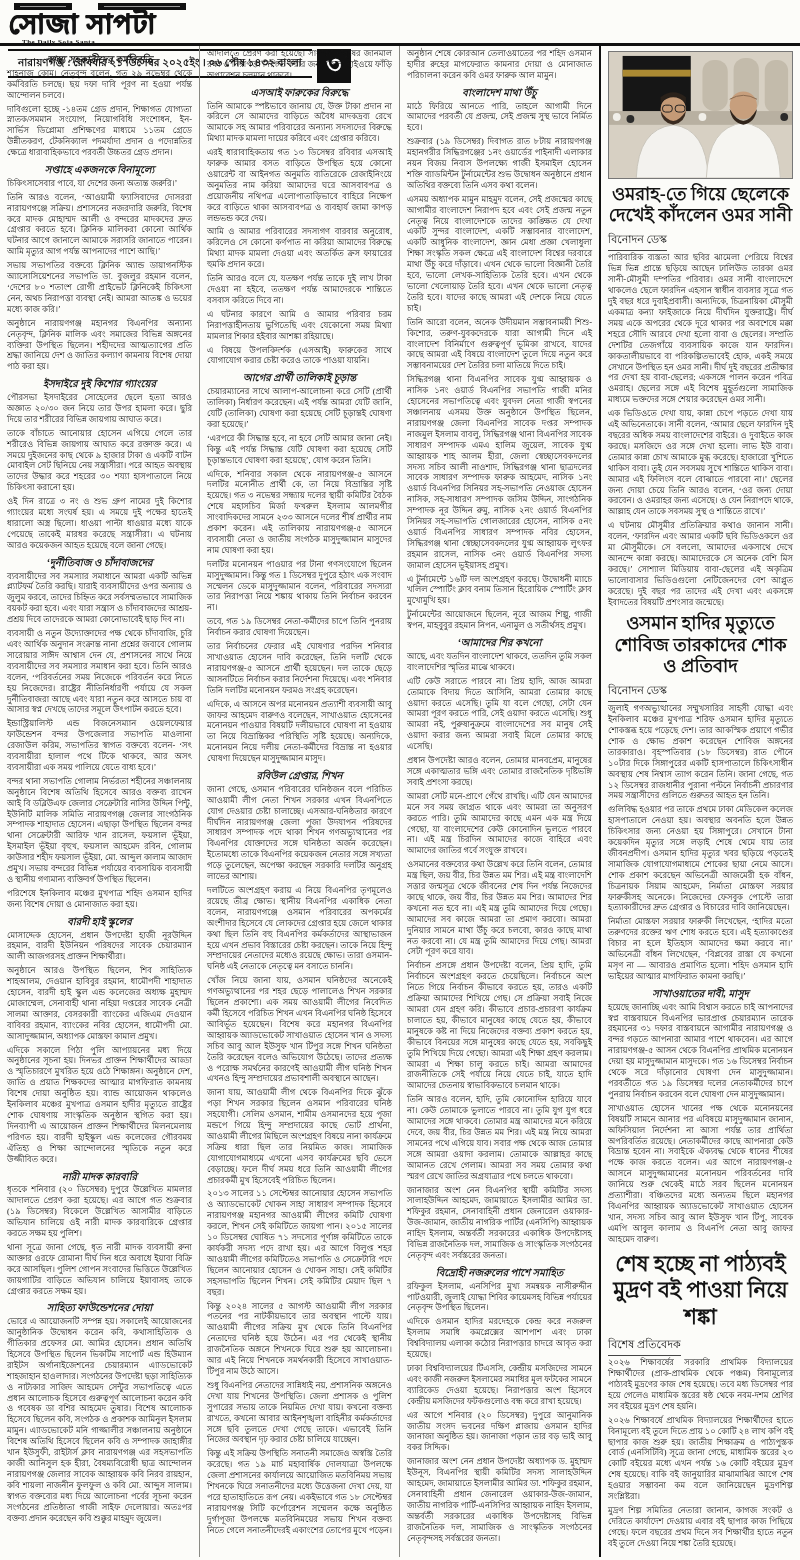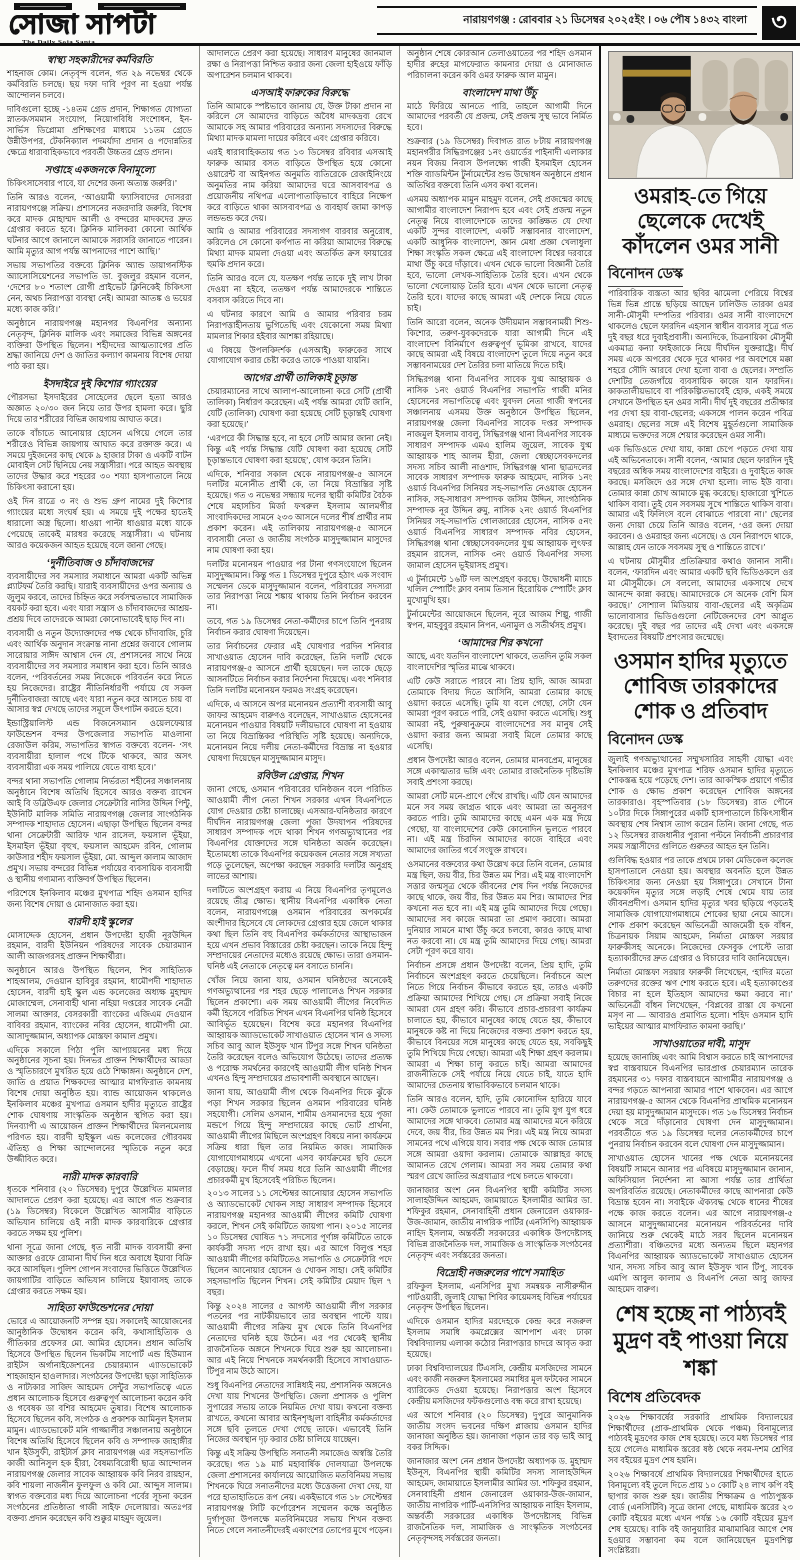--- a/index.html
+++ b/index.html
@@ -1,20 +1,20 @@
 <!DOCTYPE html>
 <html><head>
 <meta charset="utf-8">
 <style>
   html,body{margin:0;padding:0;background:#dcdcd6;}
   .page{position:relative;width:800px;height:1560px;margin:0 auto;background:#fcfcf9;color:#141414;
         font-family:"Liberation Serif","DejaVu Serif",serif;box-sizing:border-box;overflow:hidden;}
   
   .header{display:flex;align-items:flex-start;height:46px;border-bottom:3px solid #111;
-          padding:3px 4px 0 8px;box-sizing:border-box;}
+          padding:3px 4px 0 8px;box-sizing:border-box;flex-direction:column;}
   .logo-block{width:240px;flex:none;}
   .logo-bars{display:flex;gap:26px;margin:0 0 1px 6px;}
   .ribbon{height:7px;background:#111;position:relative;}
   .ribbon.r1{width:58px;} .ribbon.r2{width:88px;}
   .ribbon:after{content:"";position:absolute;left:6px;right:6px;top:3px;height:1px;background:#9a9a9a;}
   .logo-text{font-size:27px;font-weight:900;line-height:1;letter-spacing:1px;
              text-shadow:1px 0 #111, 0 1px #111;}
   .tagline{font-size:7px;font-weight:bold;letter-spacing:.5px;margin-left:14px;}
   .header-right{flex:1;display:flex;align-items:flex-start;justify-content:flex-end;gap:5px;padding-top:3px;}
   .dateline{flex:1;max-width:380px;border-top:2px solid #111;border-bottom:2px solid #111;
@@ -22,23 +22,23 @@
   .pagenum{width:34px;height:34px;background:#111;color:#fff;font-size:24px;font-weight:bold;
            display:flex;align-items:center;justify-content:center;flex:none;}
   
   .columns{display:flex;height:1511px;box-sizing:border-box;}
   .column{flex:1;padding:3px 7px;box-sizing:border-box;overflow:hidden;}
   .column + .column{border-left:1px solid #8a8a84;}
   .column:last-child{border-left:2px solid #111;}
   .article{margin:0 0 4px;}
   .headline{font-weight:bold;text-align:center;margin:5px 0 3px;line-height:1.18;}
   .headline.normal{font-size:10px;font-style:italic;}
-  .headline.large{font-size:21px;}
+  .headline.large{font-size:18px;}
   .headline.xlarge{font-size:21.5px;line-height:1.25;}
-  .byline{font-size:14px;font-weight:bold;margin:1px 0 2px;border-bottom:1px solid #444;display:inline-block;}
+  .byline{font-size:11px;font-weight:normal;margin:1px 0 2px;border-bottom:1px solid #444;display:inline-block;}
   .para{font-size:8.4px;line-height:10.9px;text-align:justify;margin:0 0 3px;}
   .photo{width:100%;height:128px;margin:2px 0 3px;border:1px solid #777;box-sizing:border-box;background:#d8d2c6;}
   .photo svg{display:block;width:100%;height:100%;}
 </style>
 </head>
 <body>
 
 <div class="page">
   <div class="header">
     <div class="logo-block">
@@ -52,21 +52,21 @@
     <div class="header-right">
       <div class="dateline">নারায়ণগঞ্জ : রোববার ২১ ডিসেম্বর ২০২৫ইং । ০৬ পৌষ ১৪৩২ বাংলা</div>
       <div class="pagenum">৩</div>
     </div>
   </div>
   <div class="columns">
       <div class="column">
         <section class="article">
           <h2 class="headline normal">স্বাস্থ্য সহকারীদের কর্মবিরতি</h2>
           <p class="para">শাহনাজ কোম। নেতৃবৃন্দ বলেন, গত ২৯ নভেম্বর থেকে কর্মবিরতি চলছে। ছয় দফা দাবি পূরণ না হওয়া পর্যন্ত আন্দোলন চলবে।</p>
-          <p class="para">দাবিগুলো হচ্ছে -১৪তম গ্রেড প্রদান, শিক্ষাগত যোগ্যতা স্নাতক/সমমান সংযোগ, নিয়োগবিধি সংশোধন, ইন- সার্ভিস ডিপ্লোমা প্রশিক্ষণের মাধ্যমে ১১তম গ্রেডে উন্নীউপপর, টেকনিক্যাল পদমর্যাদা প্রদান ও পদোন্নতির ক্ষেত্রে ধারাবাহিকভাবে পরবর্তী উচ্চতর গ্রেড প্রদান।</p>
+          <p class="para">দাবিগুলো হচ্ছে -১৪তম গ্রেড প্রদান, শিক্ষাগত যোগ্যতা স্নাতক/সমমান সংযোগ, নিয়োগবিধি সংশোধন, ইন- সার্ভিস ডিপ্লোমা প্রশিক্ষণের মাধ্যমে ১১তম গ্রেডে উন্নীতকরণ, টেকনিক্যাল পদমর্যাদা প্রদান ও পদোন্নতির ক্ষেত্রে ধারাবাহিকভাবে পরবর্তী উচ্চতর গ্রেড প্রদান।</p>
         </section>
         <section class="article">
           <h2 class="headline normal">সপ্তাহে একজনকে বিনামূল্যে</h2>
           <p class="para">চিকিৎসাসেবার পাবে, যা দেশের জন্য অত্যন্ত জরুরি।’</p>
           <p class="para">তিনি আরও বলেন, ‘আওয়ামী ফ্যাসিবাদের দোসররা নারায়ণগঞ্জে সক্রিয়। প্রশাসনের নজরদারি জরুরি, বিশেষ করে মাদক মোহাম্মদ আলী ও বন্দরের মাদকদের দ্রুত গ্রেপ্তার করতে হবে। ক্লিনিক মালিকরা কোনো আর্থিক ঘটনার আগে জানালে আমাকে সরাসরি জানাতে পারেন। আমি মৃত্যুর আগ পর্যন্ত আপনাদের পাশে আছি।’</p>
           <p class="para">সভায় সভাপতির বক্তব্যে ক্লিনিক অ্যান্ড ডায়াগনস্টিক অ্যাসোসিয়েশনের সভাপতি ডা. বুজলুর রহমান বলেন, ‘দেশের ৮০ শতাংশ রোগী প্রাইভেট ক্লিনিকেই চিকিৎসা নেন, অথচ নিরাপত্তা ব্যবস্থা নেই। আমরা আতঙ্ক ও ভয়ের মধ্যে কাজ করি।’</p>
           <p class="para">অনুষ্ঠানে নারায়ণগঞ্জ মহানগর বিএনপির অন্যান্য নেতৃবৃন্দ, ক্লিনিক মালিক এবং সমাজের বিভিন্ন অঙ্গনের ব্যক্তিরা উপস্থিত ছিলেন। শহীদদের আত্মত্যাগের প্রতি শ্রদ্ধা জানিয়ে দেশ ও জাতির কল্যাণ কামনায় বিশেষ দোয়া পাঠ করা হয়।</p>
         </section>
         <section class="article">
           <h2 class="headline normal">ইসদাইরে দুই কিশোর গ্যাংয়ের</h2>

